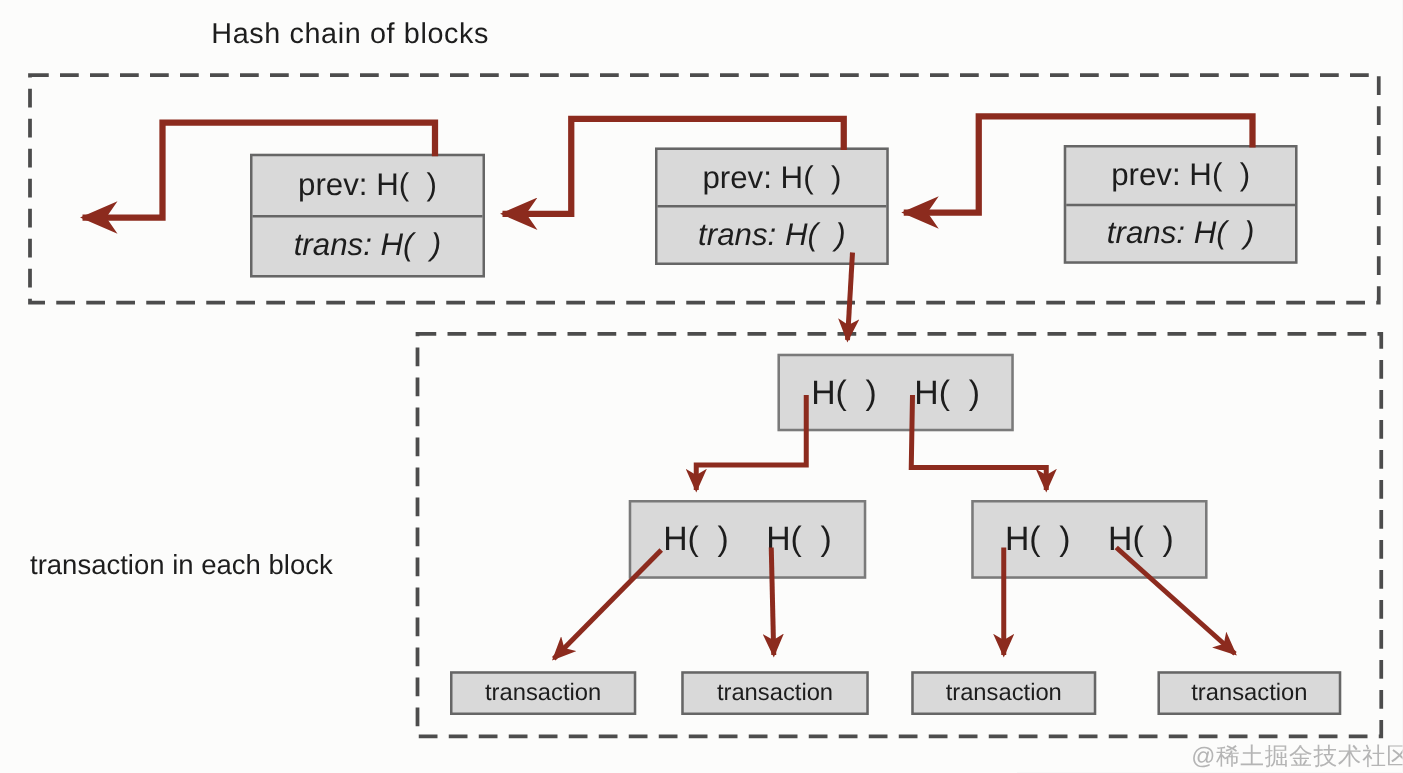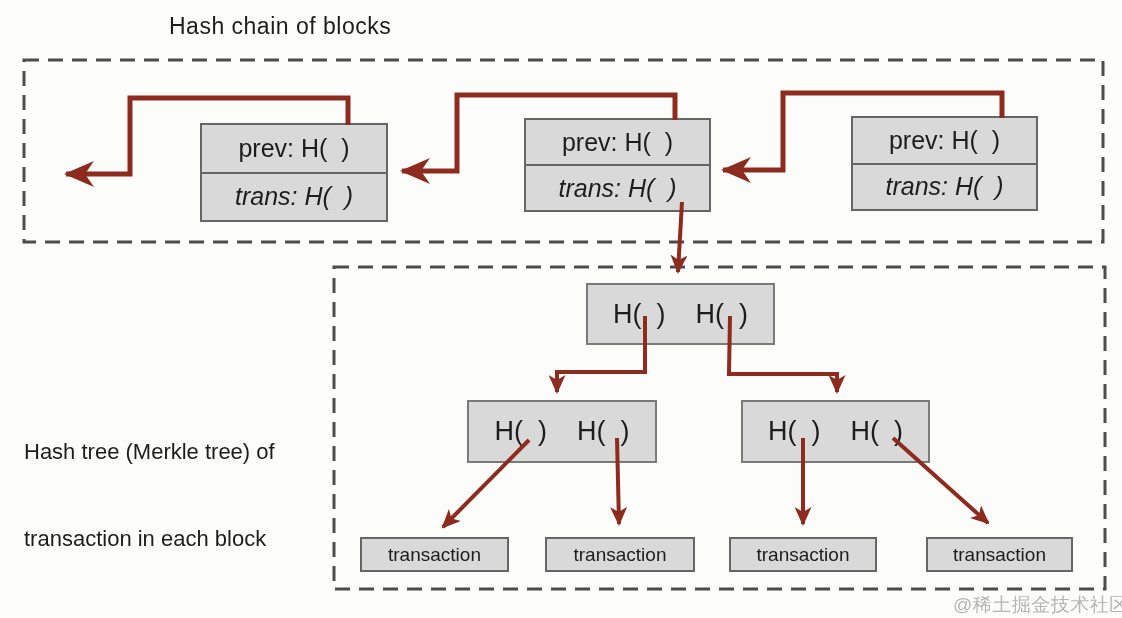--- a/index.html
+++ b/index.html
@@ -32,21 +32,21 @@
     font-size:25px; white-space:pre; color:var(--text);
   }
   .block .row + .row{border-top:2px solid var(--box-border);font-style:italic;}
   #block-1{left:200px; top:123px; width:188px; height:99px;}
   #block-2{left:524px; top:118px; width:187px; height:94px;}
   #block-3{left:851px; top:116px; width:187px; height:95px;}
   
   .node{
     border:2px solid #7a7a7a; background:var(--box-fill);
     box-sizing:border-box; display:flex; align-items:center; justify-content:center;
-    font-size:27px; white-space:pre; z-index:2; color:var(--text);
+    font-size:27px; white-space:pre; z-index:2; color:var(--text);margin-left:36px;
   }
   #node-root{left:586px; top:283px; width:189px; height:62px;}
   #node-left{left:467px; top:400px; width:190px; height:63px;}
   #node-right{left:741px; top:400px; width:189px; height:63px;}
   
   .txbox{
     border:2px solid var(--box-border); background:var(--box-fill);
     box-sizing:border-box; display:flex; align-items:center; justify-content:center;
     font-size:19px; z-index:2; color:var(--text); height:35px; top:537px;
   }
@@ -67,21 +67,20 @@
   }
 </style>
 </head>
 <body>
 
 <div class="canvas">
 
   <div class="abs title">Hash chain of blocks</div>
 
   <div class="abs tree-label">
-    <div>Hash tree (Merkle tree) of</div>
     <div>transaction in each block</div>
   </div>
 
   <div class="abs block" id="block-1">
     <div class="row">prev: H(  )</div>
     <div class="row">trans: H(  )</div>
   </div>
   <div class="abs block" id="block-2">
     <div class="row">prev: H(  )</div>
     <div class="row">trans: H(  )</div>

